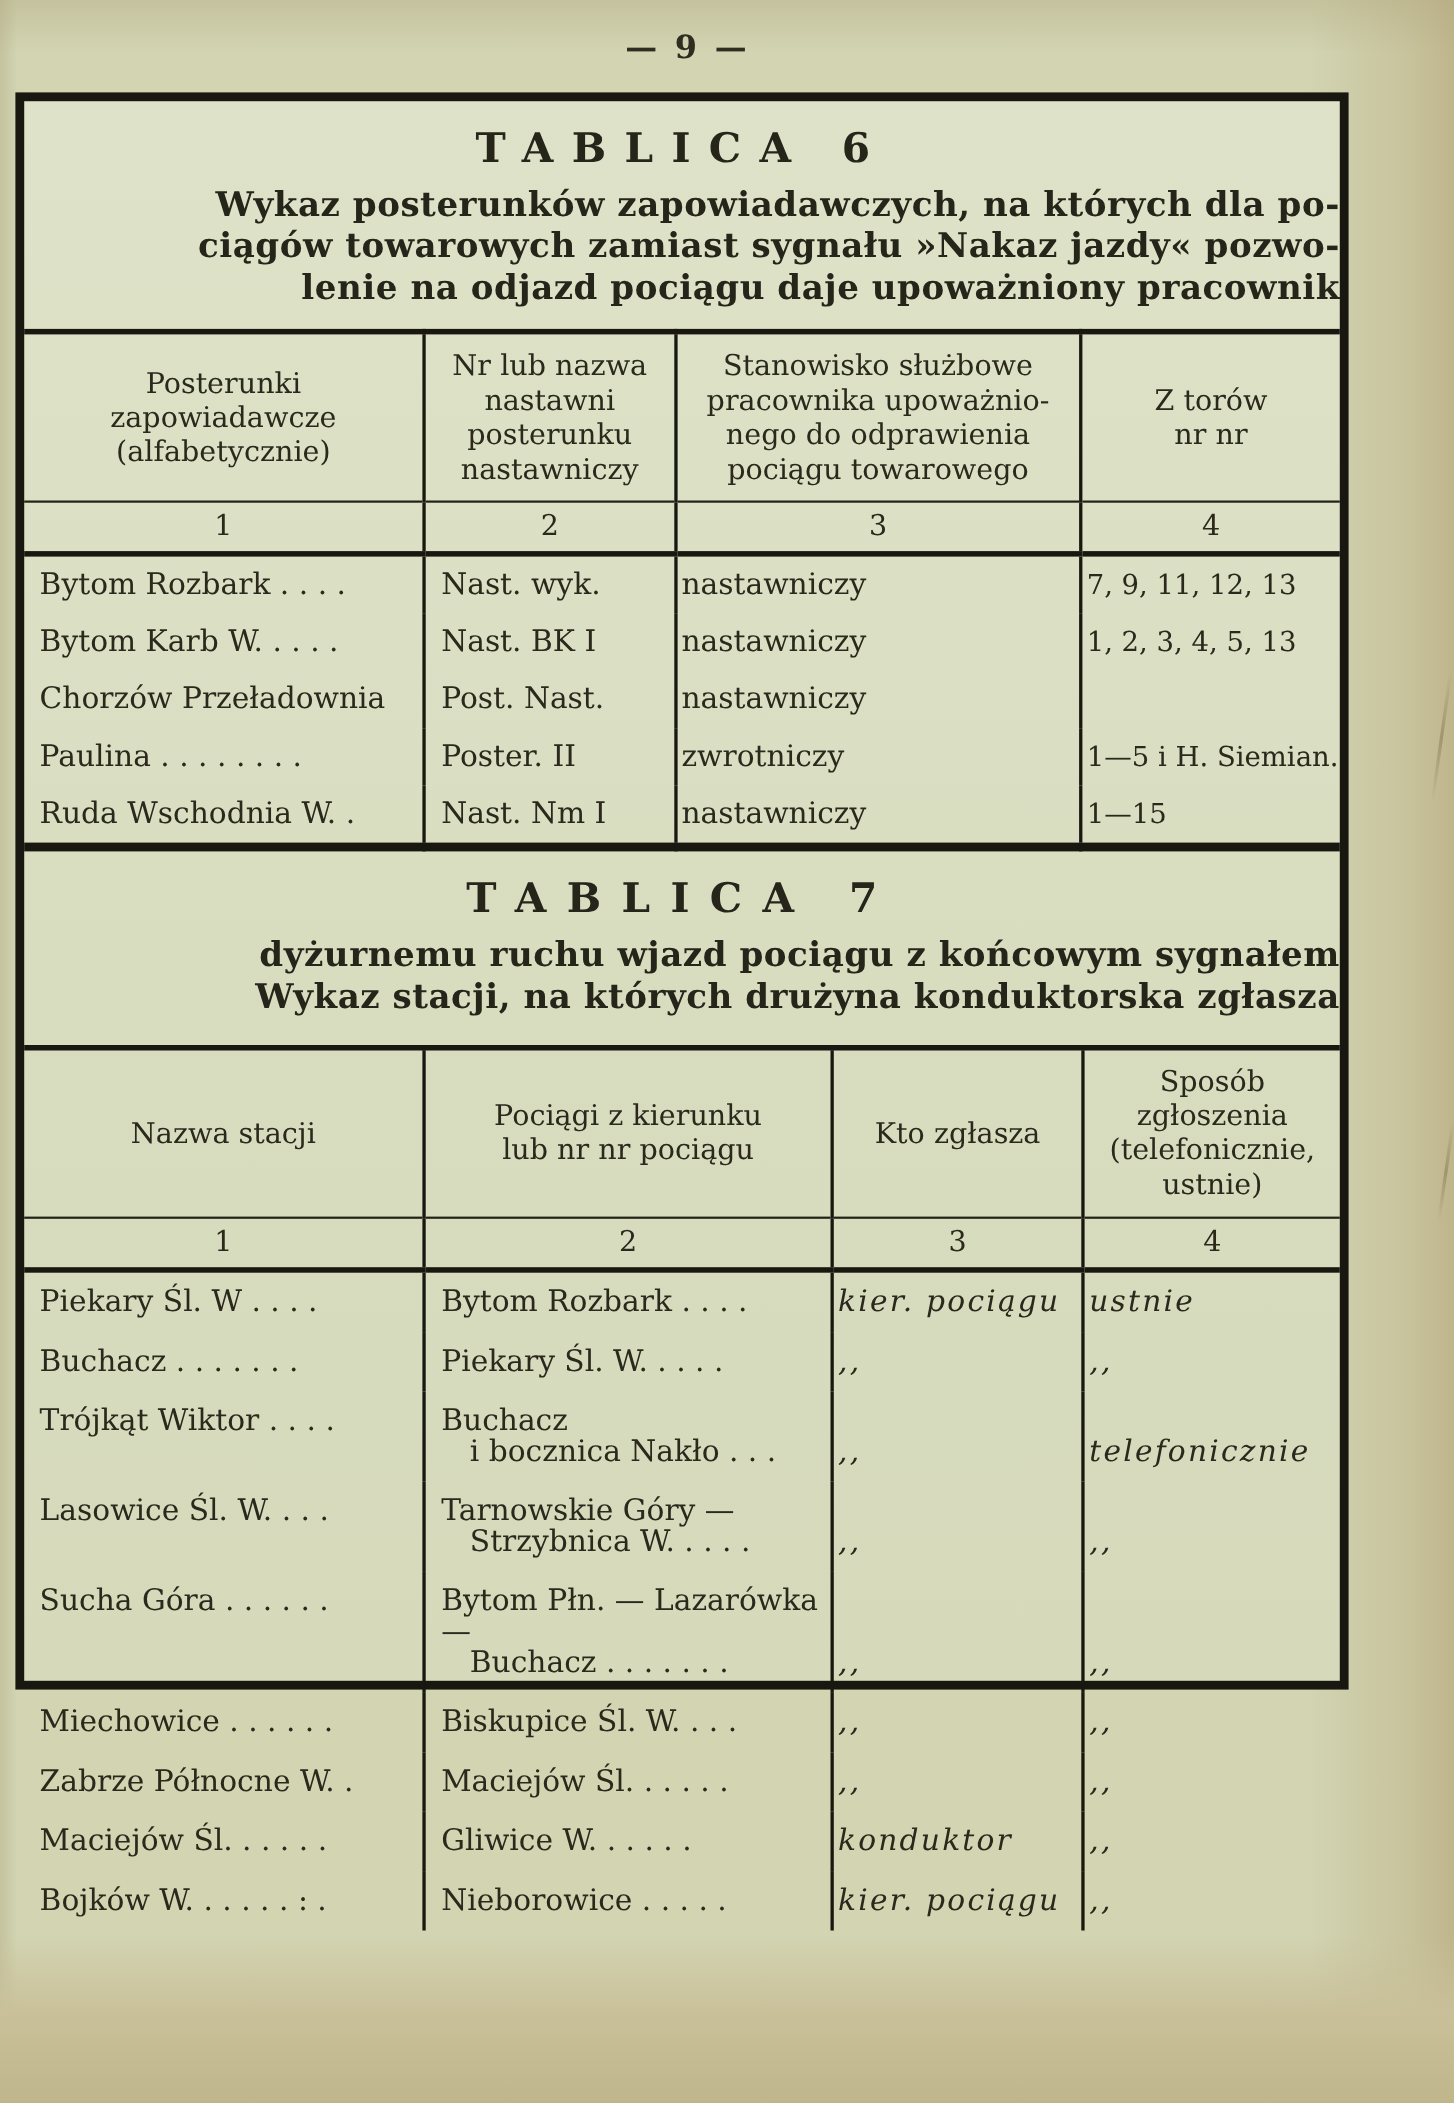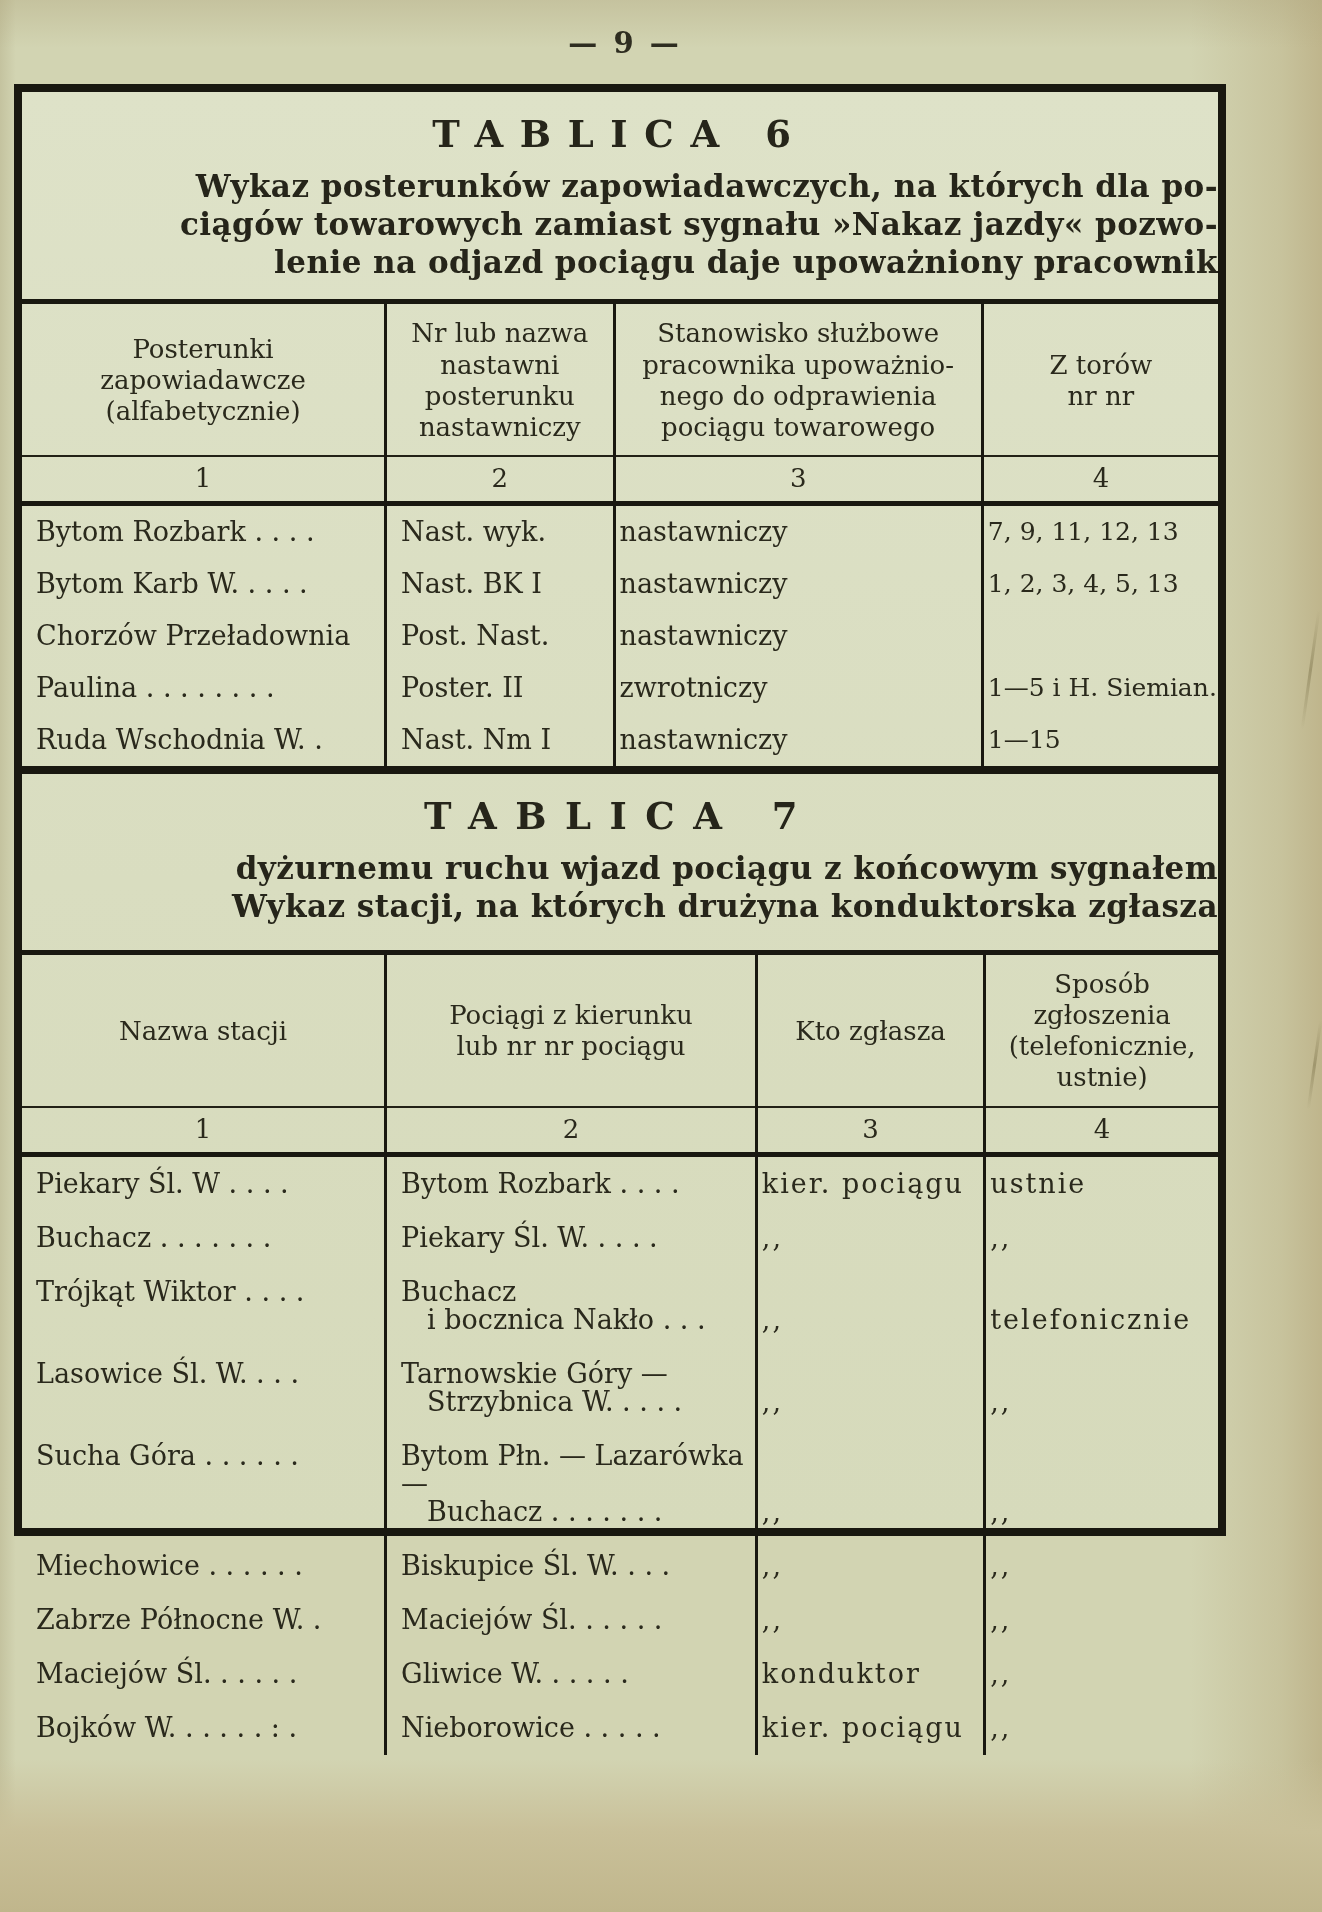--- a/index.html
+++ b/index.html
@@ -76,21 +76,21 @@
     border-bottom: 5px solid #191810;
     height: 42px;
   }
   tbody td {
     font-size: 27px;
     line-height: 28px;
     padding: 13px 8px 13px 14px;
     vertical-align: top;
   }
   tbody td.c3, tbody td.c4 { text-align: left; padding-left: 4px; padding-right: 4px; }
-  tbody td.vb { vertical-align: bottom; }
+  tbody td.vb { vertical-align: bottom; font-style: italic; }
   .t6 tbody td.c4 { font-size: 25px; white-space: nowrap; }
   .t6 tbody td { padding-top: 12px; padding-bottom: 12px; }
   .indent2 { padding-left: 26px; }
   .ditto { letter-spacing: 2px; }
   .crease {
     position: absolute; right: 10px; top: 610px; width: 3px; height: 120px;
     background: linear-gradient(180deg, rgba(110,100,60,0), rgba(110,100,60,.4), rgba(110,100,60,0));
     transform: rotate(8deg);
   }
   .crease.c2 { top: 1020px; height: 90px; right: 6px; }

